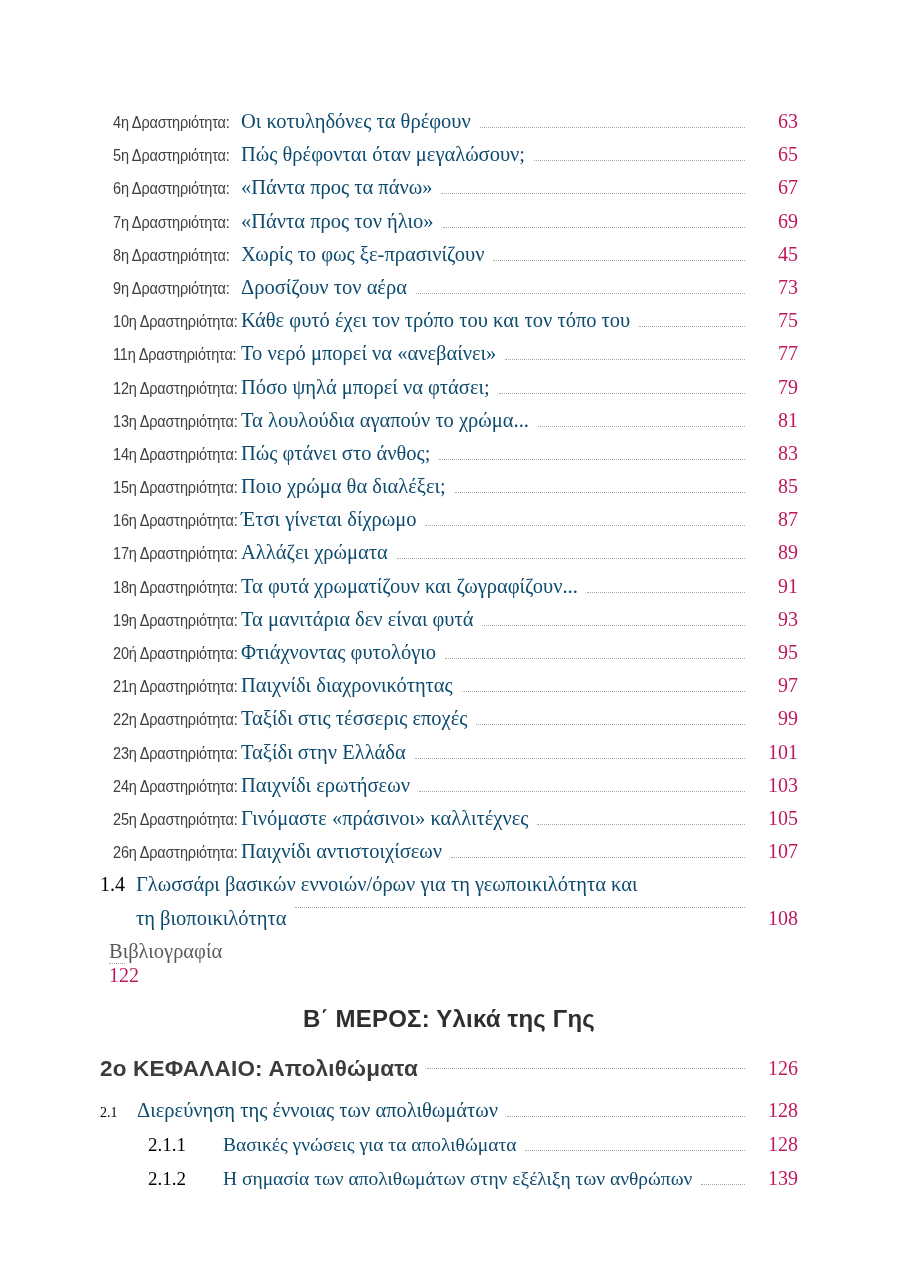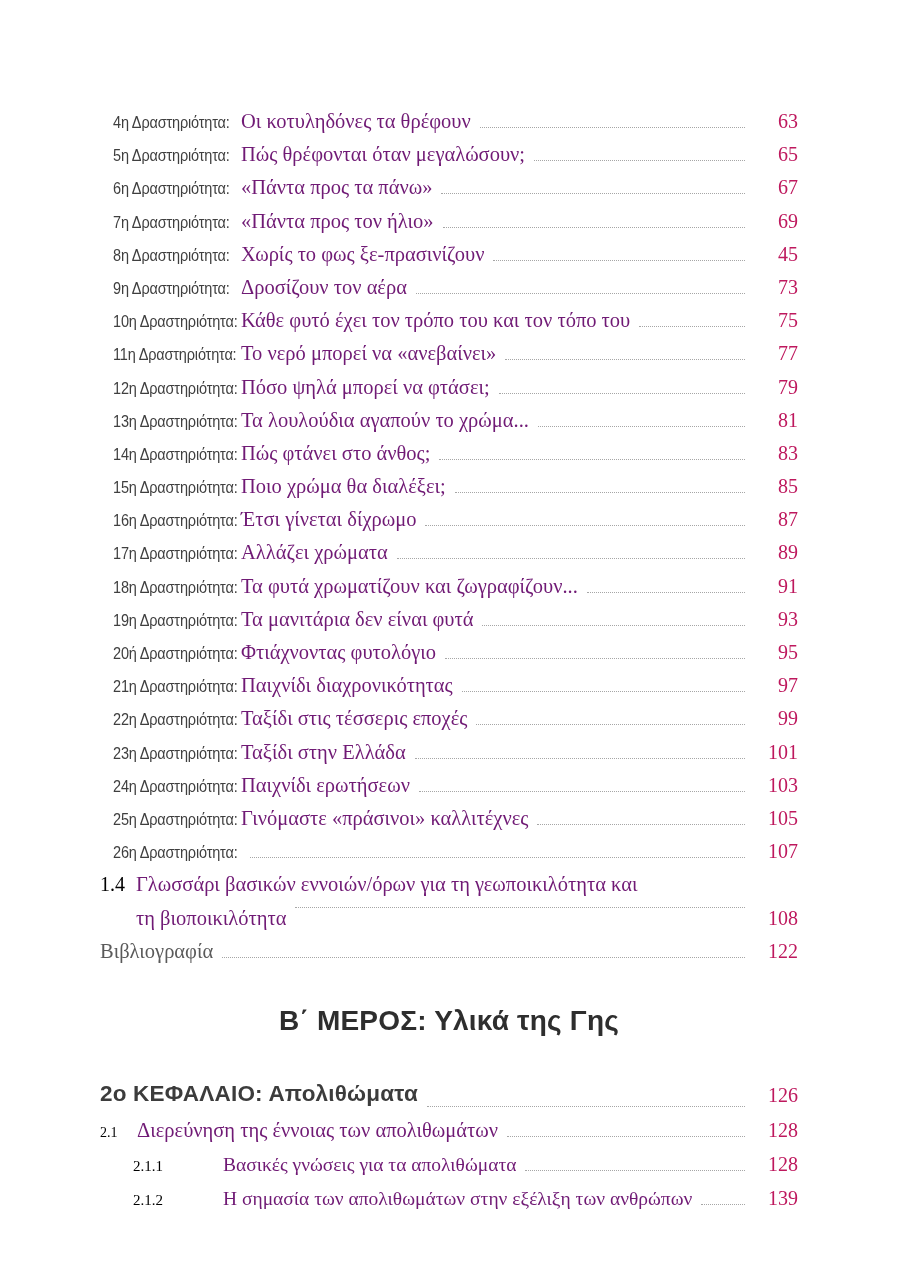--- a/index.html
+++ b/index.html
@@ -30,21 +30,21 @@
     font-family:"Liberation Sans", sans-serif;
     font-size:16.5px;
     color:#3f3f3f;
     white-space:nowrap;
     transform:scaleX(0.88);
     transform-origin:left bottom;
     letter-spacing:-0.2px;
   }
   .title{
     font-size:20.5px;
-    color:#701a75;
+    color:#0c4a6e;
     white-space:nowrap;
   }
   .leader{
     flex:1 1 auto;
     min-width:16px;
     border-bottom:1.6px dotted #a6a6a6;
     margin:0 7px 0 9px;
   }
   .pagenum{
     flex:0 0 46px;
@@ -53,49 +53,49 @@
     color:#be185d;
   }
   .num{
     color:#000000;
   }
   
   .gloss-row1{display:flex;align-items:baseline;height:33.2px;}
   .gloss-num{flex:0 0 36px;font-size:20px;}
   .gloss-row2{display:flex;align-items:flex-start;height:33.2px;padding-left:36px;}
   
-  .biblio-row{display:flex;align-items:baseline;height:33.2px;}
+  .biblio-row{display:flex;align-items:baseline;height:33.2px;flex-direction:column;}
   .biblio-title{font-size:20.5px;color:#5a5a5a;white-space:nowrap;}
   
   .part-heading{
     margin-top:32px;
     height:40px;
     text-align:center;
     font-family:"Liberation Sans", sans-serif;
     font-weight:bold;
-    font-size:28px;
+    font-size:24px;
     color:#2e2e2e;
     letter-spacing:0.2px;
   }
   
-  .chapter-row{display:flex;align-items:flex-end;height:36px;margin-top:26px;}
+  .chapter-row{display:flex;align-items:center;height:36px;margin-top:6px;}
   .chapter-title{
     font-family:"Liberation Sans", sans-serif;
     font-weight:bold;
     font-size:22.5px;
     color:#3c3c3c;
     white-space:nowrap;
     letter-spacing:0.2px;
   }
   
   .sections{margin-top:12px;}
   .sec-row{display:flex;align-items:baseline;height:34px;}
   .sec-num{flex:0 0 37px;font-size:14px;}
   .sec-row.sub{padding-left:33px;}
-  .sec-row.sub .sec-num{flex:0 0 53px;font-size:15px;}
+  .sec-row.sub .sec-num{flex:0 0 53px;font-size:19px;text-align:right;}
   .sec-row.sub .title{font-size:19.5px;margin-left:37px;}
 </style>
 </head>
 <body>
 
 <div class="page">
 
   <div class="toc-activities">
     <div class="toc-row">
       <span class="label-box"><span class="act-label">4η Δραστηριότητα:</span></span>
@@ -224,20 +224,21 @@
       <span class="pagenum">103</span>
     </div>
     <div class="toc-row">
       <span class="label-box"><span class="act-label">25η Δραστηριότητα:</span></span>
       <span class="title">Γινόμαστε «πράσινοι» καλλιτέχνες</span>
       <span class="leader"></span>
       <span class="pagenum">105</span>
     </div>
     <div class="toc-row">
       <span class="label-box"><span class="act-label">26η Δραστηριότητα:</span></span>
+      <span class="title">Παιχνίδι αντιστοιχίσεων</span>
       <span class="leader"></span>
       <span class="pagenum">107</span>
     </div>
   </div>
 
   <div>
     <div class="gloss-row1">
       <span class="gloss-num num">1.4</span>
       <span class="title">Γλωσσάρι βασικών εννοιών/όρων για τη γεωποικιλότητα και</span>
     </div>

